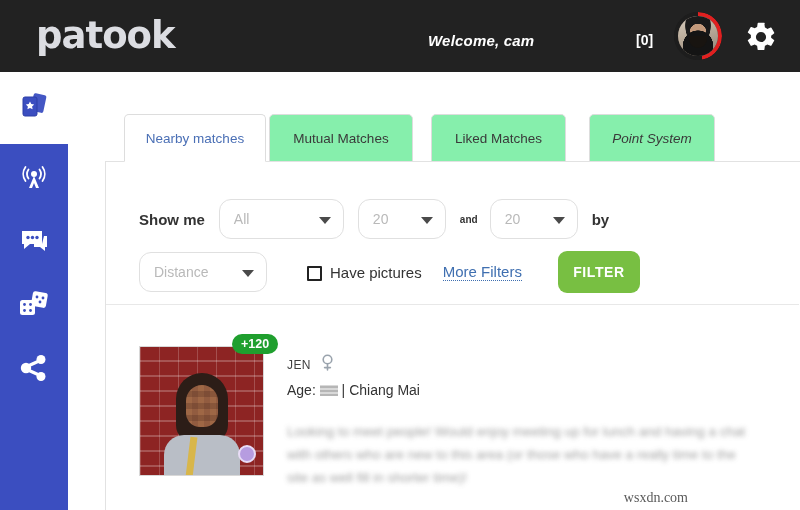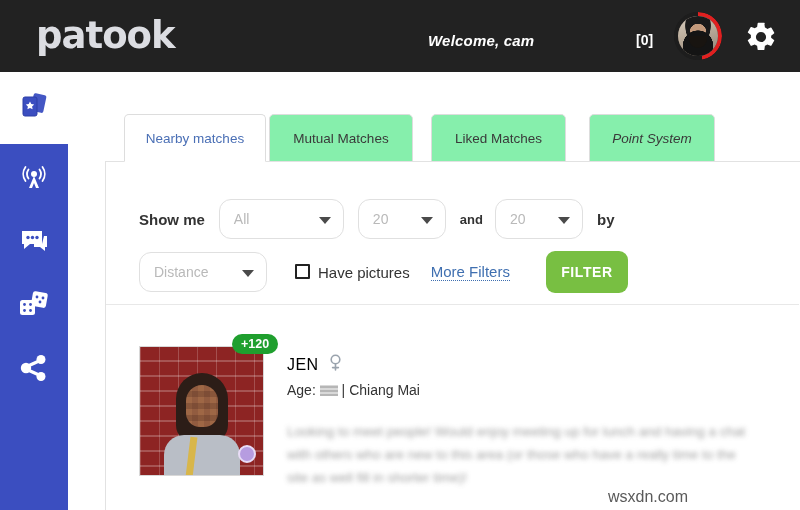--- a/index.html
+++ b/index.html
@@ -127,24 +127,24 @@
   .select .val{padding-left:14px;}
   .select .caret{
     position:absolute;right:12px;top:50%;margin-top:-2px;
     width:0;height:0;border-left:6px solid transparent;border-right:6px solid transparent;
     border-top:7px solid #4a4a4a;
   }
   .sel-all{width:125px;margin-left:14px;}
   .sel-age1{width:88px;margin-left:14px;}
   .sel-age2{width:88px;margin-left:12px;}
   .sel-dist{width:128px;}
-  .and{font-size:13px;font-weight:bold;color:#333333;margin-left:14px;}
+  .and{font-size:10px;font-weight:bold;color:#333333;margin-left:14px;}
   .by{font-size:15px;font-weight:bold;color:#333333;margin-left:14px;}
 
-  .checkwrap{display:flex;align-items:flex-start;margin-left:20px;}
+  .checkwrap{display:flex;align-items:flex-end;margin-left:32px;}
   .checkbox{
     width:15px;height:15px;box-sizing:border-box;
     border:2px solid #222222;background:#ffffff;border-radius:1px;
   }
   .checklabel{font-size:15px;color:#333333;margin-left:8px;}
   .morefilters{
     margin-left:13px;font-size:15px;color:#3f6fb0;
     border-bottom:1px dotted #3f6fb0;cursor:pointer;
   }
   .filterbtn{
@@ -199,40 +199,40 @@
     position:absolute;left:98px;top:98px;width:18px;height:18px;border-radius:50%;
     background:#b69ce0;border:2px solid #e8dcf6;box-sizing:border-box;
   }
   .badge{
     position:absolute;left:93px;top:-12px;
     background:#1f9f2e;color:#ffffff;font-size:12.5px;font-weight:bold;
     padding:3px 9px;border-radius:10px;
   }
   .info{position:absolute;left:148px;top:8px;width:520px;}
   .name{
-    font-size:16px;color:#000000;letter-spacing:.4px;display:inline-block;vertical-align:middle;
+    font-size:12px;color:#404040;letter-spacing:.4px;display:inline-block;vertical-align:middle;
   }
   .gender{display:inline-block;margin-left:6px;vertical-align:middle;}
   .agecity{
     margin-top:6px;font-size:14px;color:#333333;
   }
   .agehidden{
     display:inline-block;width:18px;height:11px;vertical-align:-1px;
     background:repeating-linear-gradient(0deg,#b6b6b6 0 2px,#d9d9d9 2px 4px);
   }
   .desc{
     margin-top:22px;width:470px;font-size:13.5px;line-height:23px;
     color:#8e8e8e;
     filter:blur(2.4px);
     opacity:.85;
   }
   .watermark{
     position:absolute;right:8px;bottom:4px;
-    font-size:16px;color:#5a5a5a;
-    font-family:Liberation Sans, sans-serif;
+    font-size:14px;color:#5a5a5a;
+    font-family:Liberation Serif, serif;
     margin-left:41px;
   }
 </style>
 </head>
 <body>
 
 <div class="app">
 
   <div class="topbar">
     <div class="logo">patook</div>

